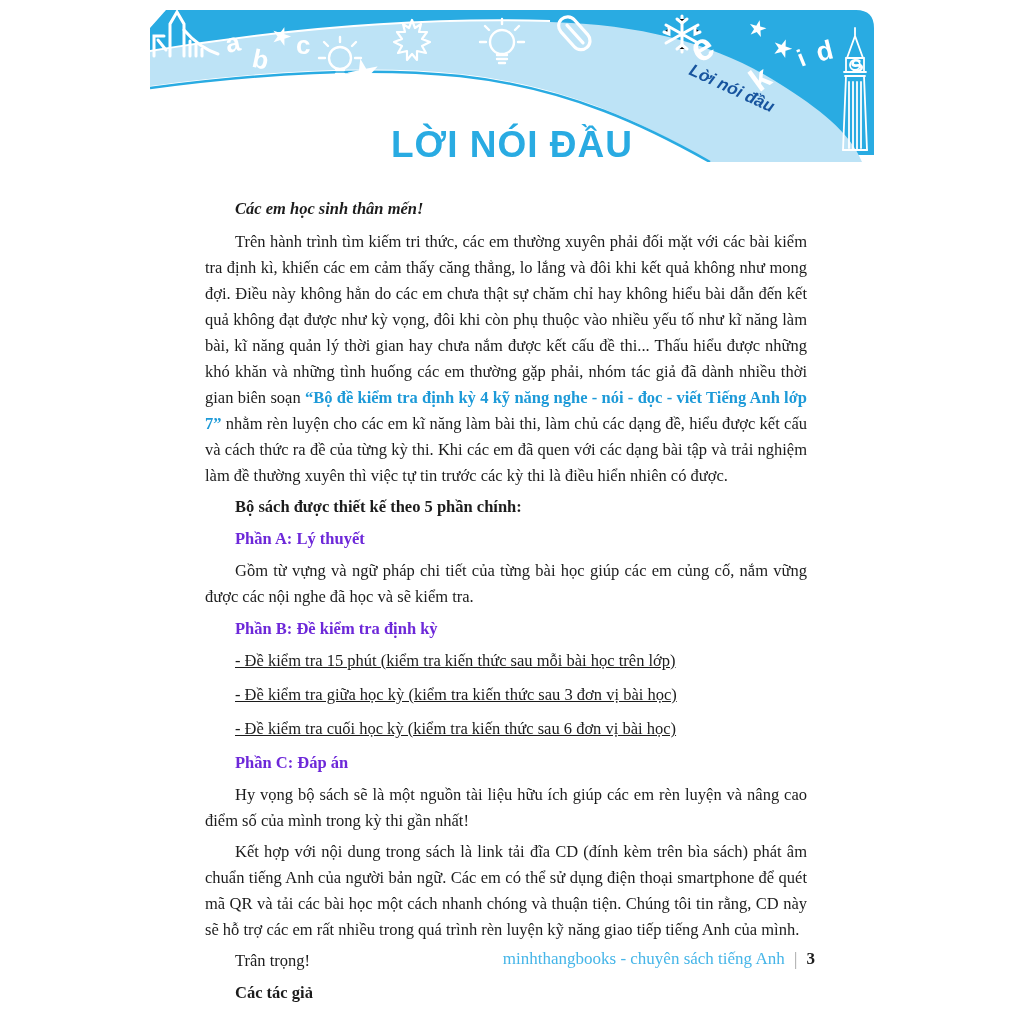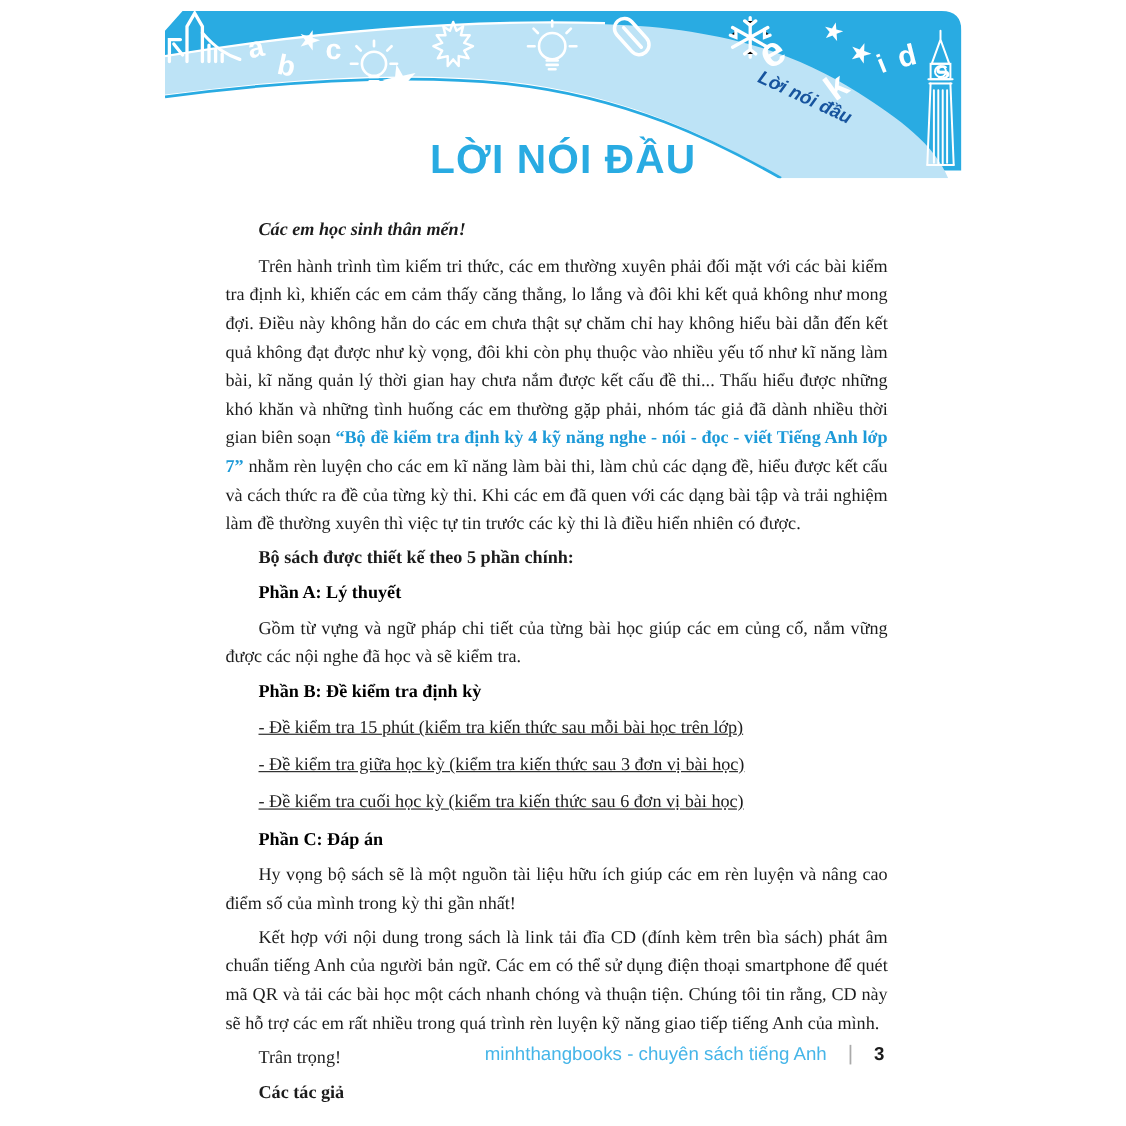--- a/index.html
+++ b/index.html
@@ -7,27 +7,27 @@
         font-family:"Liberation Serif",serif;}
   .header-art{position:absolute;left:150px;top:10px;width:724px;height:152px;}
   .page-title{position:absolute;left:0;top:124px;width:1024px;text-align:center;
       font-family:"Liberation Sans",sans-serif;font-weight:bold;font-size:37px;
       letter-spacing:1px;color:#29ABE2;}
   .content{position:absolute;left:205px;top:196px;width:602px;font-size:16.5px;
       line-height:26px;color:#1c1c1c;}
   .content p{margin:0 0 5px 0;text-align:justify;text-indent:30px;}
   .greeting{font-style:italic;font-weight:bold;margin-bottom:7px !important;text-align:left;}
   .bold-heading{font-weight:bold;margin:5px 0 5px 0 !important;text-align:left !important;}
-  .part-heading{font-weight:bold;color:#000000;margin:6px 0 6px 0 !important;text-align:left !important;}
+  .part-heading{font-weight:bold;color:#6d28d9;margin:6px 0 6px 0 !important;text-align:left !important;}
   .inline-highlight{font-weight:bold;color:#1D9AD8;}
   .bullet{margin:0 0 8px 0 !important;text-align:right;text-decoration:underline;}
   .regards{text-align:right;}
   .signature{font-weight:bold;text-align:right;padding-right:72px;margin-top:6px !important;}
-  .footer{position:absolute;top:948px;right:220px;display:flex;align-items:center;gap:19px;
-      font-family:Liberation Sans, sans-serif;font-size:17px;}
+  .footer{position:absolute;top:948px;right:209px;display:flex;align-items:center;gap:9px;
+      font-family:Liberation Serif, serif;font-size:17px;}
   .footer .brand{color:#45B5E8;}
   .footer .sep{color:#aaaaaa;font-weight:300;font-size:19px;}
   .footer .pagenum{color:#1c1c1c;font-weight:bold;}
 </style>
 </head>
 <body>
 
 <div class="page">
 
   <svg class="header-art" viewBox="0 0 724 152">

